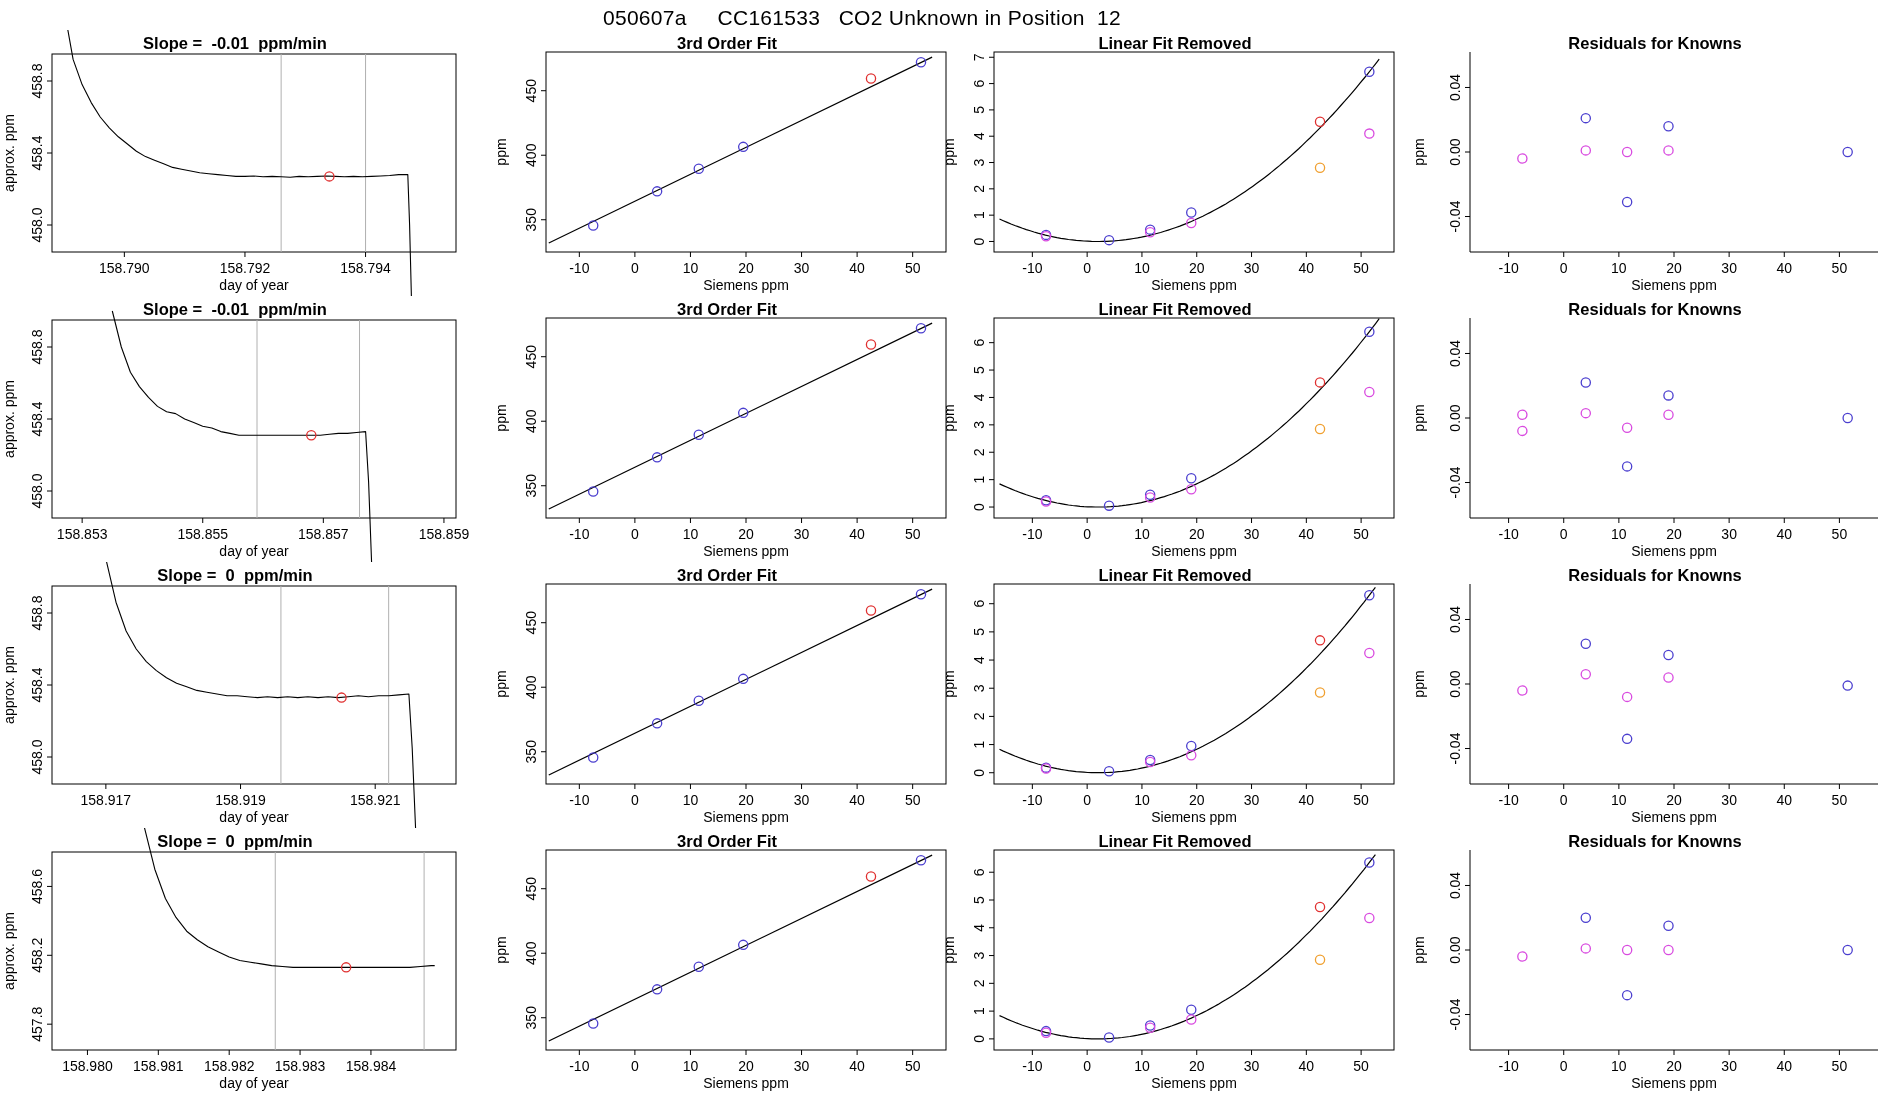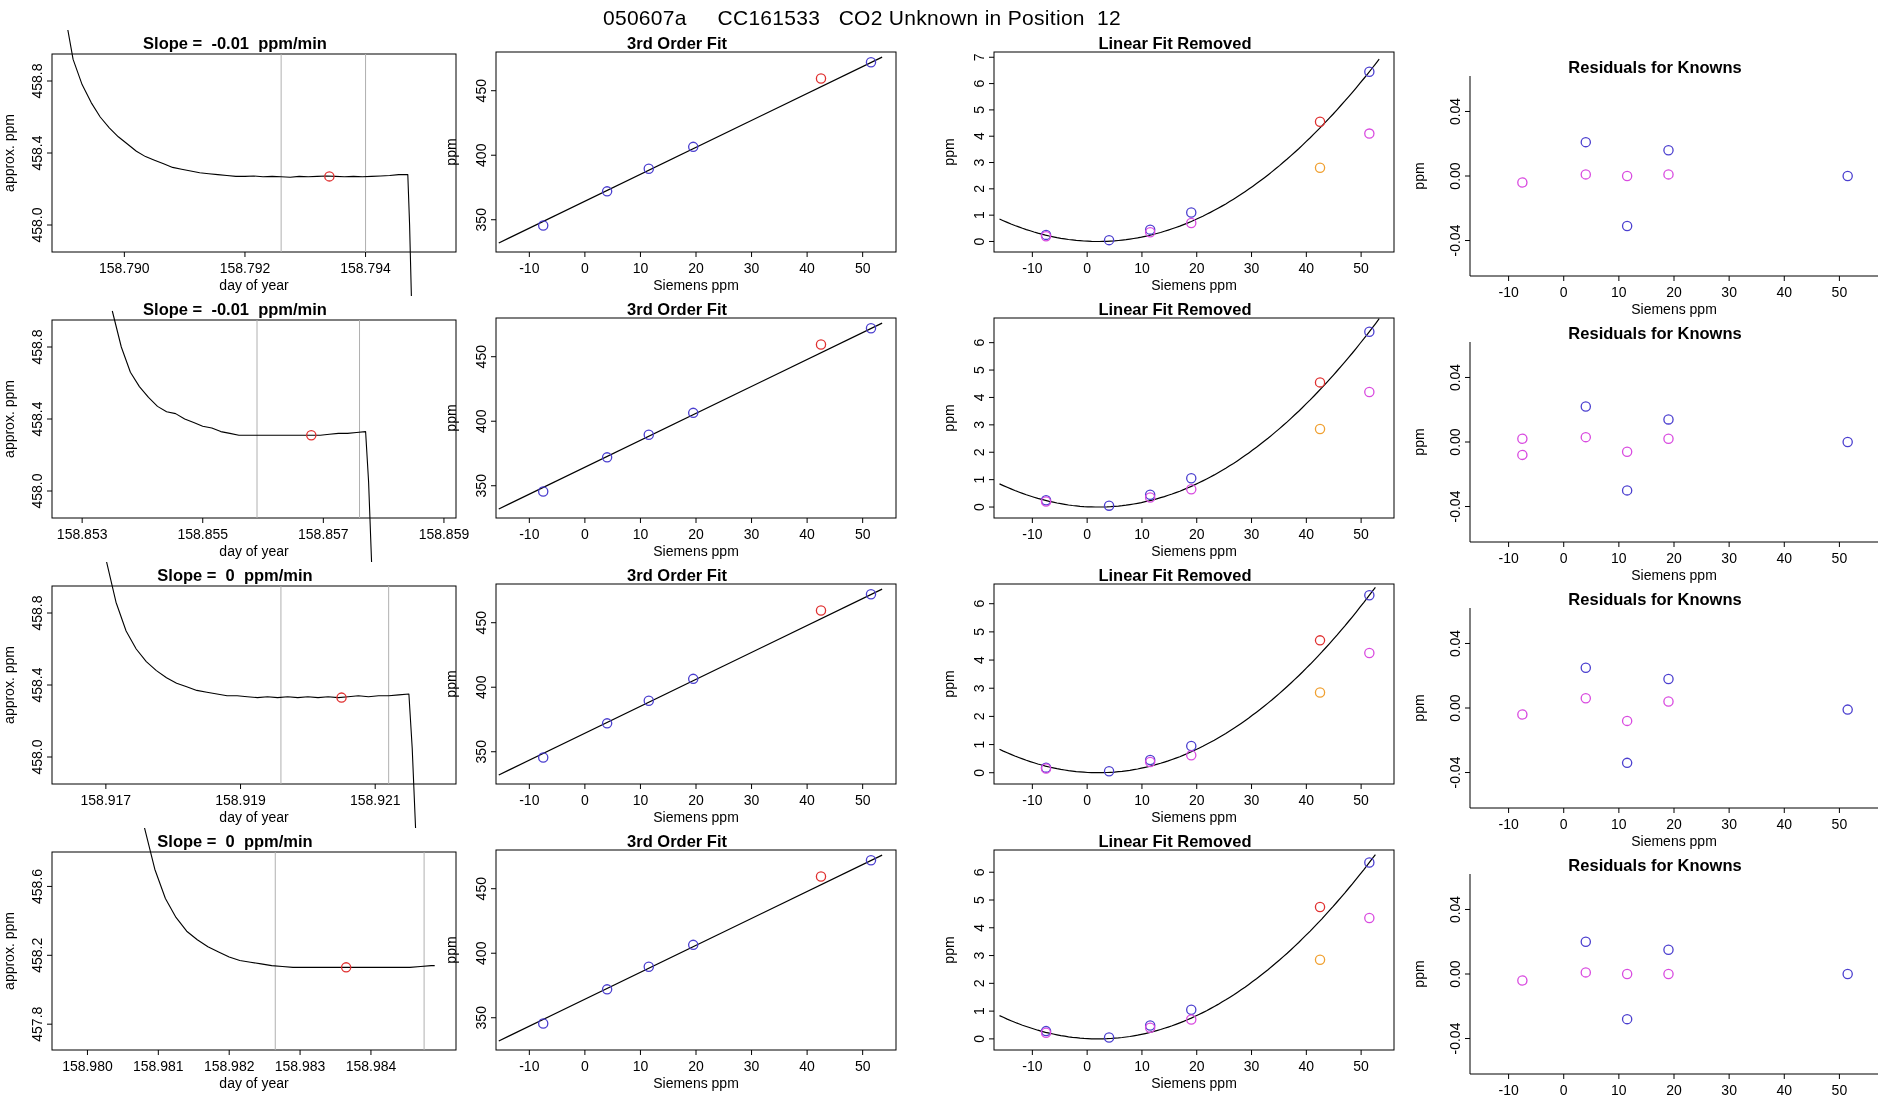--- a/index.html
+++ b/index.html
@@ -6,23 +6,23 @@
   body{width:1900px;height:1100px;font-family:"Liberation Sans",sans-serif;color:#000;}
   #page{position:relative;width:1900px;height:1100px;}
   .main-title{
     position:absolute;top:6px;left:0;width:1724px;text-align:center;
     font-size:21px;letter-spacing:0.3px;white-space:pre;
   }
   .grid{position:absolute;top:30px;left:0;width:1900px;height:1070px;}
   .row{position:relative;width:1900px;height:266px;text-decoration:underline;}
   .cell{position:absolute;top:0;height:266px;}
   .c0{left:0;width:470px;}
-  .c1{left:442px;width:470px;}
+  .c1{left:492px;width:470px;}
   .c2{left:940px;width:470px;}
-  .c3{left:1410px;width:490px;margin-top:24px;}
+  .c3{left:1410px;width:490px;}
   .panel-title{
     position:absolute;top:4px;left:0;width:100%;text-align:center;
     font-size:16.5px;font-weight:bold;white-space:pre;
   }
   .plotsvg{position:absolute;top:0;left:0;}
   text{fill:#000;}
 </style>
 </head>
 <body>
 

